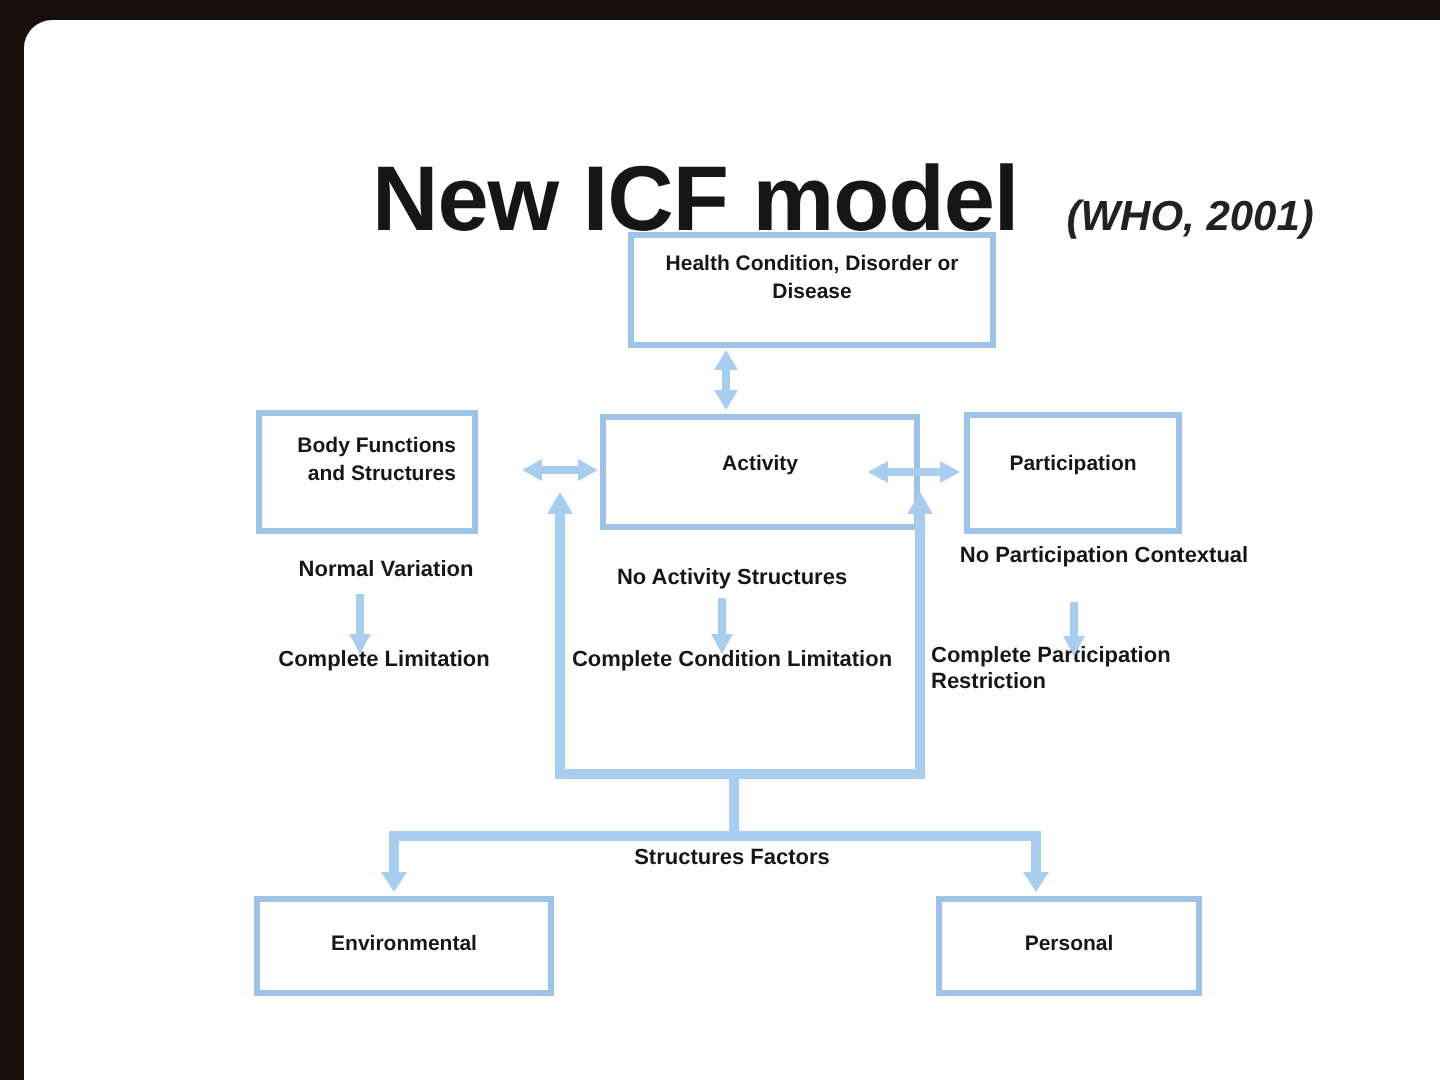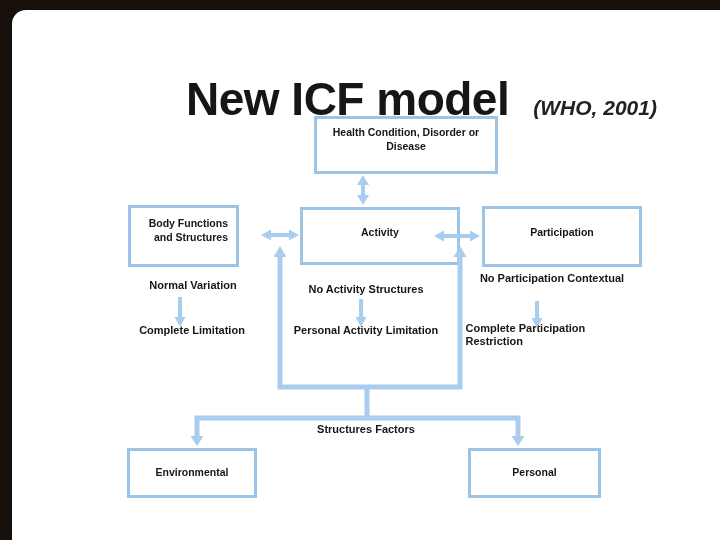--- a/index.html
+++ b/index.html
@@ -37,22 +37,22 @@
     position: absolute; border: 3px solid var(--box-border);
     background: var(--slide-background);
     font-size: 10.5px; font-weight: bold; color: var(--text);
     line-height: 1.3; z-index: 2;
   }
   .box.center { display: flex; align-items: center; justify-content: center; text-align: center; }
 
   .b-health   { left: 269px; top: 116px; width: 184px; height: 58px; text-align: center; padding: 7px 4px 0 4px; margin-left: 45px; }
   .b-bodyfunc { left: 128px; top: 205px; width: 111px; height: 62px; text-align: right; padding: 8px 8px 0 9px; line-height: 1.35; }
   .b-activity { left: 300px; top: 207px; width: 160px; height: 58px; padding-bottom: 6px; }
-  .b-particip { left: 482px; top: 206px; width: 160px; height: 61px; padding-bottom: 8px; }
-  .b-environ  { left: 127px; top: 448px; width: 130px; height: 50px; }
+  .b-particip { left: 482px; top: 206px; width: 109px; height: 61px; padding-bottom: 8px; }
+  .b-environ  { left: 127px; top: 448px; width: 150px; height: 50px; }
   .b-personal { left: 468px; top: 448px; width: 133px; height: 50px; }
 
   .lbl {
     position: absolute; transform: translateX(-50%);
     font-size: 11px; font-weight: bold; color: var(--text);
     white-space: nowrap; z-index: 2;
   }
   .l-normalvar { left: 193px; top: 279px; }
   .l-noactlim  { left: 366px; top: 283px; }
   .l-nopartres { left: 552px; top: 272px; }
@@ -82,21 +82,21 @@
   <div class="box b-bodyfunc">Body Functions and Structures</div>
   <div class="box b-activity center">Activity</div>
   <div class="box b-particip center">Participation</div>
   <div class="box b-environ center">Environmental</div>
   <div class="box b-personal center">Personal</div>
 
   <div class="lbl l-normalvar">Normal Variation</div>
   <div class="lbl l-noactlim">No Activity Structures</div>
   <div class="lbl l-nopartres">No Participation Contextual</div>
   <div class="lbl l-compimp">Complete Limitation</div>
-  <div class="lbl l-compact">Personal Activity Limitation</div>
+  <div class="lbl l-compact">Complete Condition Limitation</div>
   <div class="lbl l-comppart">Complete Participation Restriction</div>
   <div class="lbl l-context">Structures Factors</div>
 
   <svg class="arrows" width="720" height="540" viewBox="0 0 720 540">
 
     <path class="shaft" d="M363 183 L363 197"></path>
     <polygon class="head" points="357,185 369,185 363,175"></polygon>
     <polygon class="head" points="357,195 369,195 363,205"></polygon>
 
     <path class="shaft" d="M270 235 L290 235"></path>

